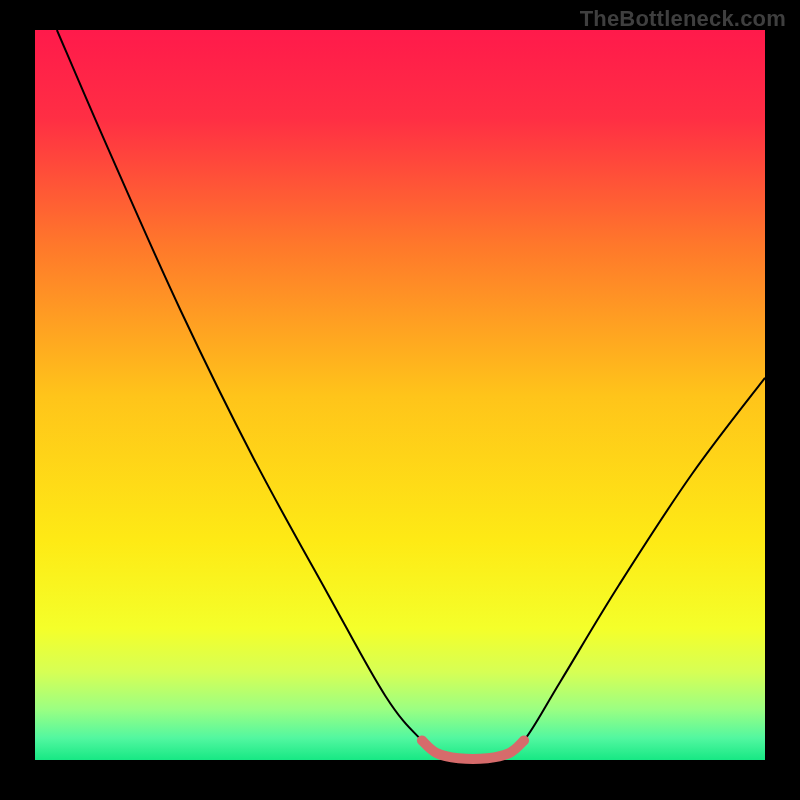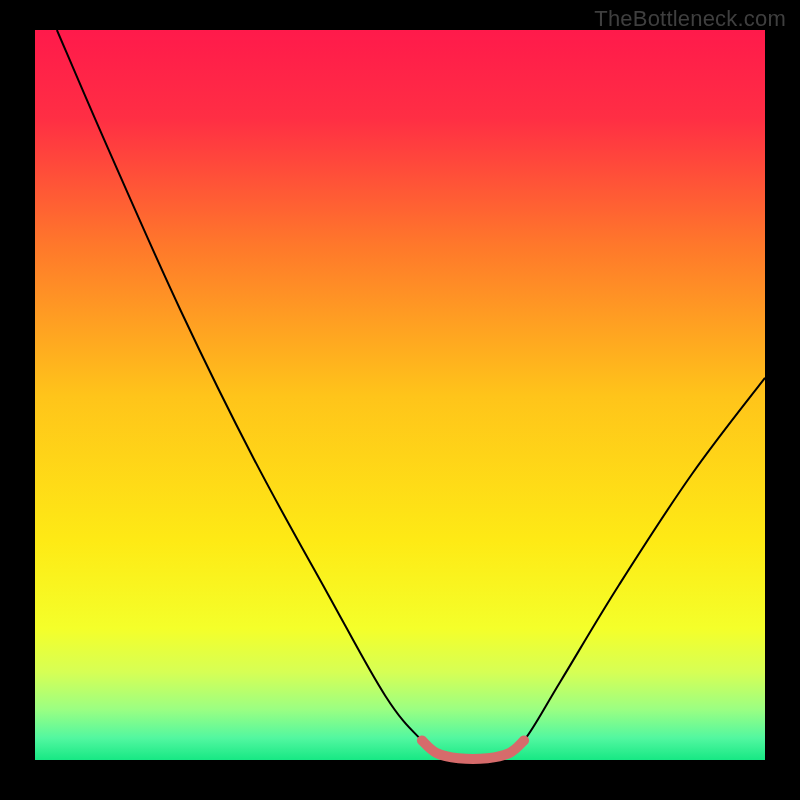--- a/index.html
+++ b/index.html
@@ -16,21 +16,21 @@
     width: 800px;
     height: 800px;
     background: #000;
   }
   .watermark {
     position: absolute;
     top: 6px;
     right: 14px;
     color: #3f3f3f;
     font-size: 22px;
-    font-weight: 400;
+    font-weight: 700;
     letter-spacing: 0.2px;
     z-index: 10;
     user-select: none;
   }
   .plot-area {
     position: absolute;
     left: 35px;
     top: 30px;
     width: 730px;
     height: 740px;

